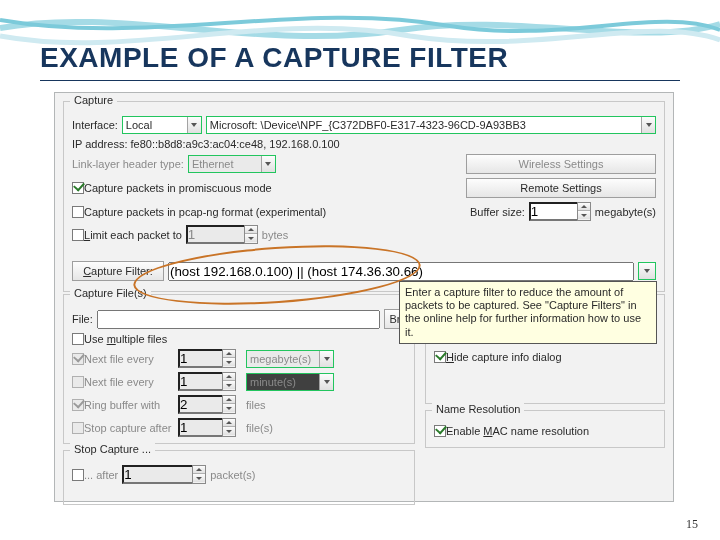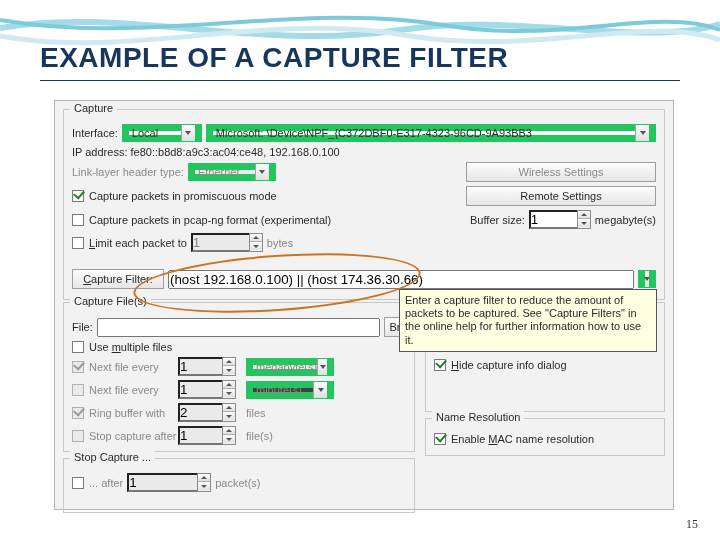--- a/index.html
+++ b/index.html
@@ -2,33 +2,33 @@
 <html><head>
 <meta charset="utf-8">
 <style>
   * { box-sizing: border-box; margin: 0; padding: 0; }
   html, body { width: 720px; height: 540px; font-family: Tahoma, Arial, sans-serif; font-size: 11px; overflow: hidden; background: #fff; }
   .slide { position: relative; width: 720px; height: 540px; }
   .wave { position: absolute; top: 0; left: 0; width: 720px; height: 60px; pointer-events: none; }
   .wave path { fill: none; }
   .title { position: absolute; top: 42px; left: 40px; font-size: 28px; font-weight: 600; color: #17365d; letter-spacing: 0.5px; text-align: right; }
   .underline { position: absolute; top: 80px; left: 40px; width: 640px; height: 0; border-top: 1px solid #17365d; }
-  .panel { position: absolute; top: 100px; left: 54px; width: 620px; height: 410px; background: #f2f2f2; border: 1px solid #b3b6b7; color: #2a2a2a; }
+  .panel { position: absolute; top: 92px; left: 54px; width: 620px; height: 410px; background: #f2f2f2; border: 1px solid #b3b6b7; color: #2a2a2a; }
   .groupbox { position: relative; border: 1px solid #c8c8c8; margin: 8px 8px 2px 8px; padding: 14px 8px 6px 8px; }
   .grouplabel { position: absolute; top: -8px; left: 6px; background: #f2f2f2; padding: 0 4px; }
   .row { display: flex; align-items: center; margin-bottom: 4px; gap: 4px; }
   .lbl { white-space: nowrap; }
   .underlined { text-decoration: underline; text-decoration-thickness: 1px; }
-  input[type=text].tx, .dd { height: 18px; border: 7px solid #22c55e; background: #fff; padding: 0 3px; font-size: 11px; }
+  input[type=text].tx, .dd { height: 18px; border: 1px solid #22c55e; background: #fff; padding: 0 3px; font-size: 11px; }
   .dd { display: inline-flex; align-items: center; justify-content: space-between; }
   .dd .arrow-box { width: 14px; height: 16px; background: linear-gradient(#fcfcfc,#e0e0e0); border-left: 1px solid #a3a3a3; display: flex; align-items: center; justify-content: center; margin-right: -3px; }
   .arrow-down { width: 0; height: 0; border-left: 3px solid transparent; border-right: 3px solid transparent; border-top: 4px solid #555; }
   .btn { height: 20px; background: linear-gradient(#fdfdfd,#e6e6e6); border: 1px solid #9e9e9e; display: inline-flex; align-items: center; justify-content: center; padding: 0 0; font-size: 11px; }
   .btn.disabled { color: #8a8a8a; }
-  .cb { display: inline-flex; align-items: center; gap: 5px; }
+  .cb { display: inline-flex; align-items: center; }
   .cb-box { width: 12px; height: 12px; border: 1px solid #7a7a7a; background: #fff; position: relative; }
   .cb-box.checked::after { content: ""; position: absolute; left: 1px; top: -1px; width: 8px; height: 5px; border-left: 2px solid #2a7a2a; border-bottom: 2px solid #2a7a2a; transform: rotate(-48deg); }
   .cb-box.disabled { background: #eaeaea; border-color: #b0b0b0; }
   .cb-box.disabled.checked::after { border-color: #9a9a9a; }
   .spin { display: inline-flex; }
   .spin .tx { border-right: none; }
   .spinners { display: flex; flex-direction: column; border: 1px solid #8a8a8a; }
   .spinbtn { width: 12px; height: 8px; background: linear-gradient(#fcfcfc,#e0e0e0); display: flex; align-items: center; justify-content: center; }
   .spinbtn:first-child { border-bottom: 1px solid #b0b0b0; }
   .au { width: 0; height: 0; border-left: 3px solid transparent; border-right: 3px solid transparent; border-bottom: 3px solid #555; }

